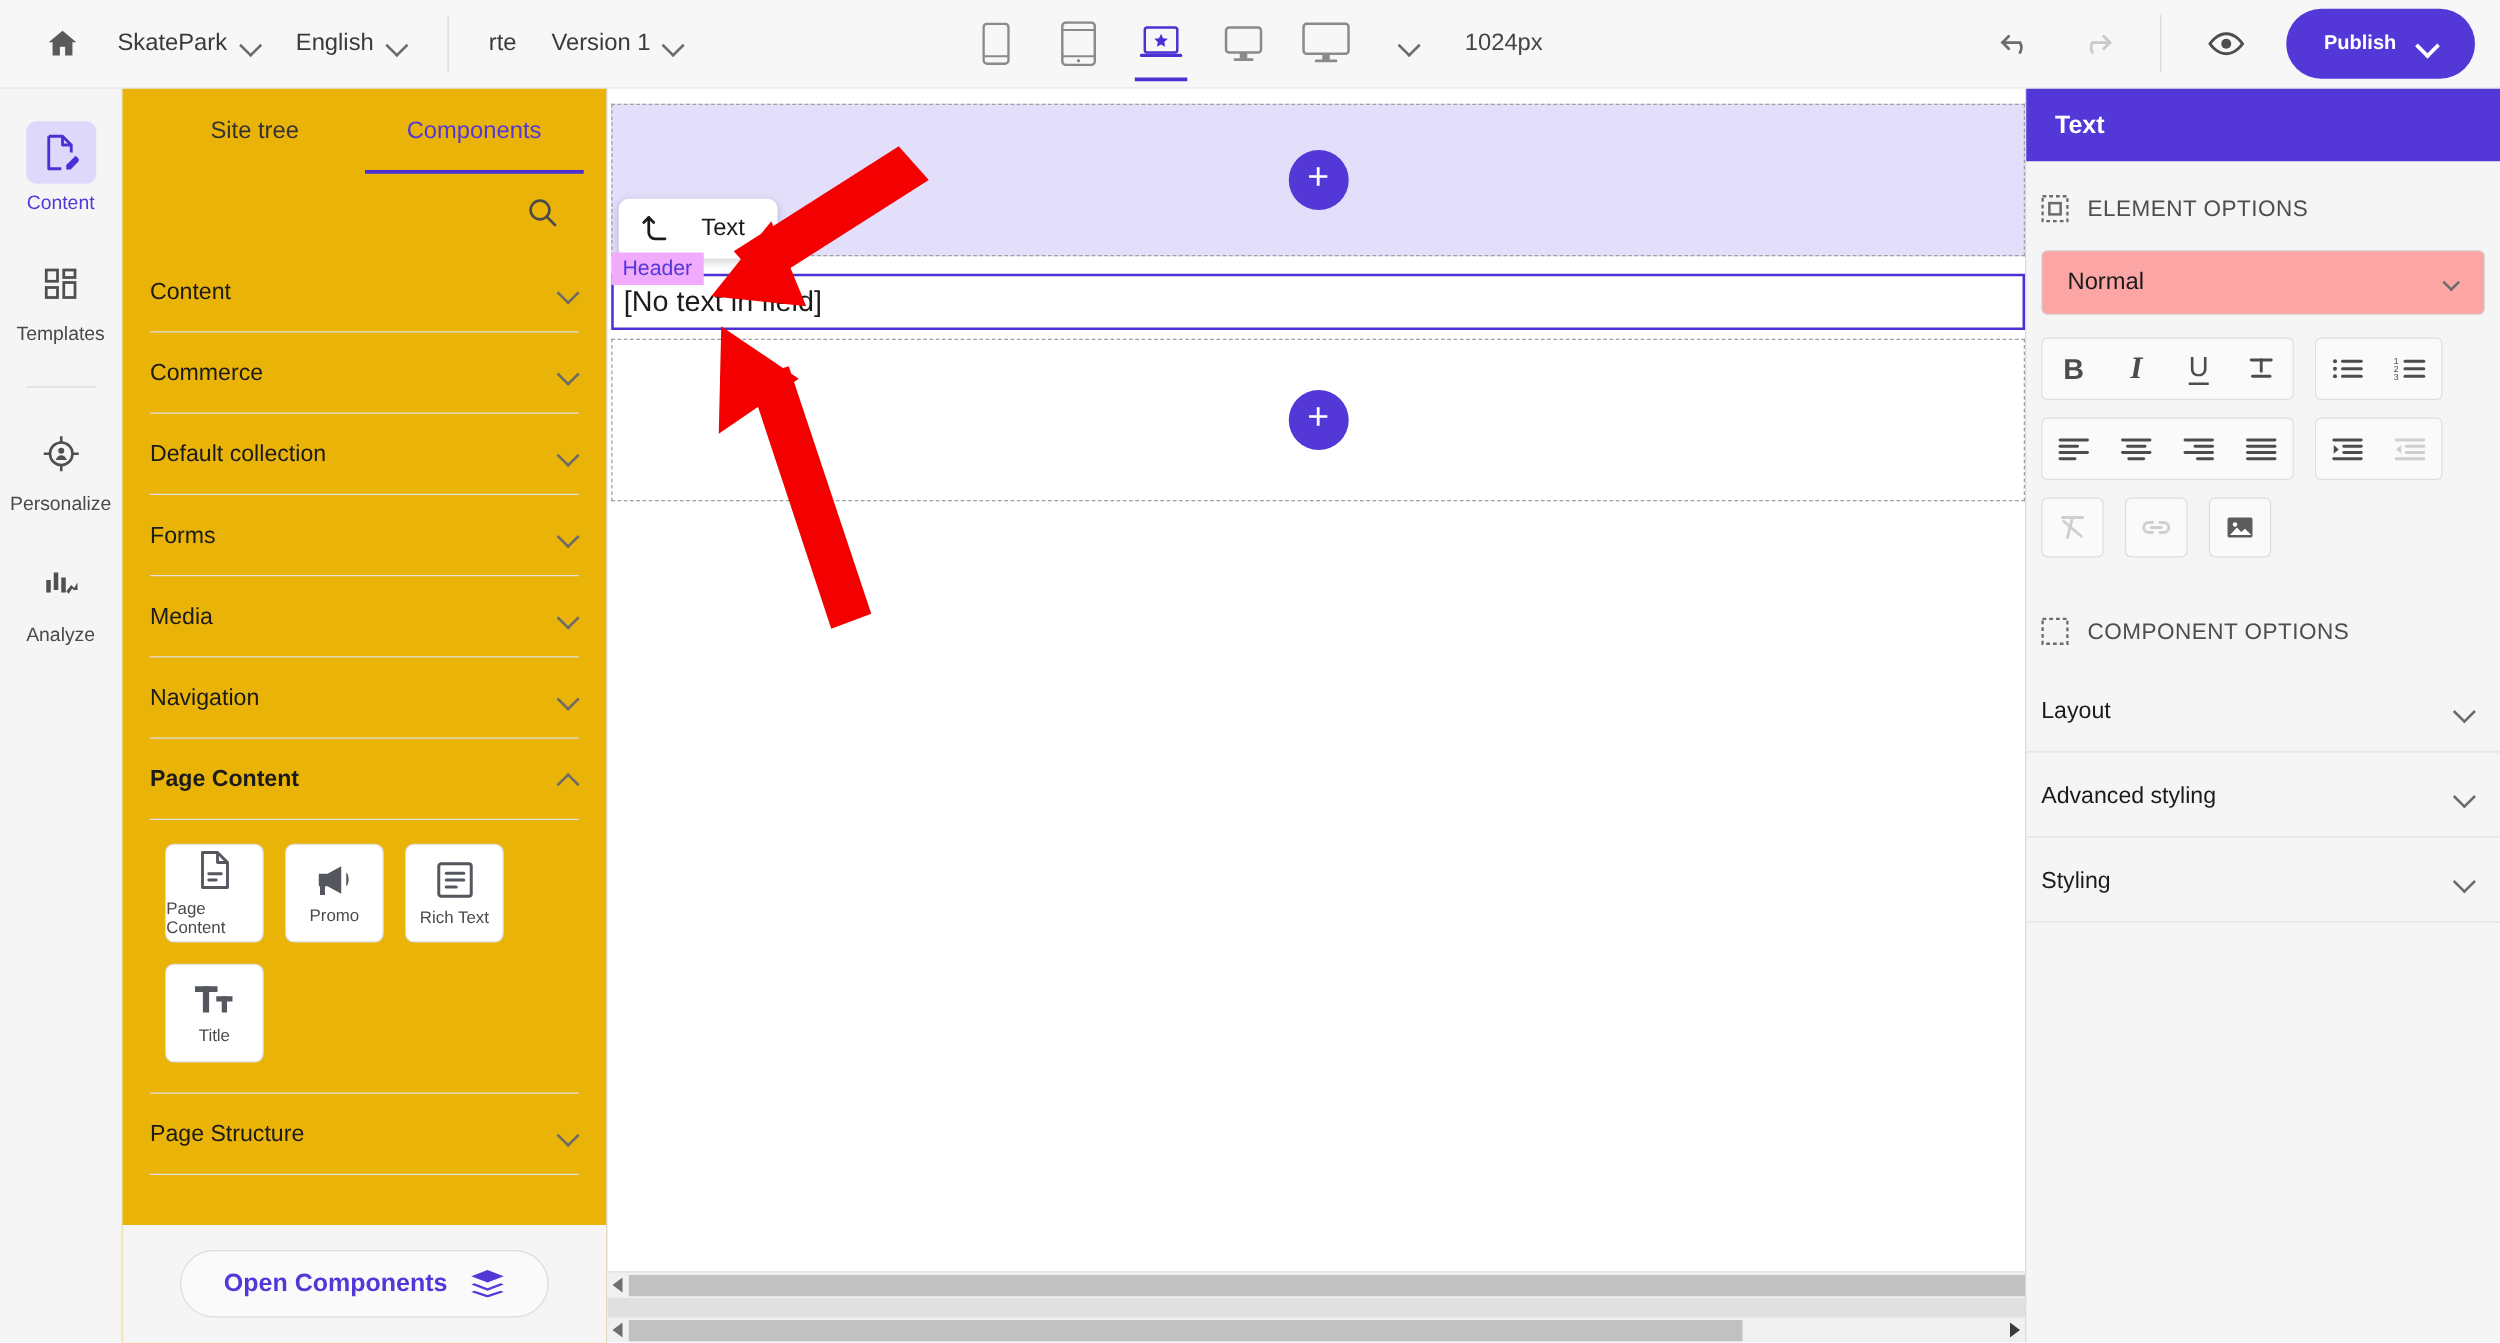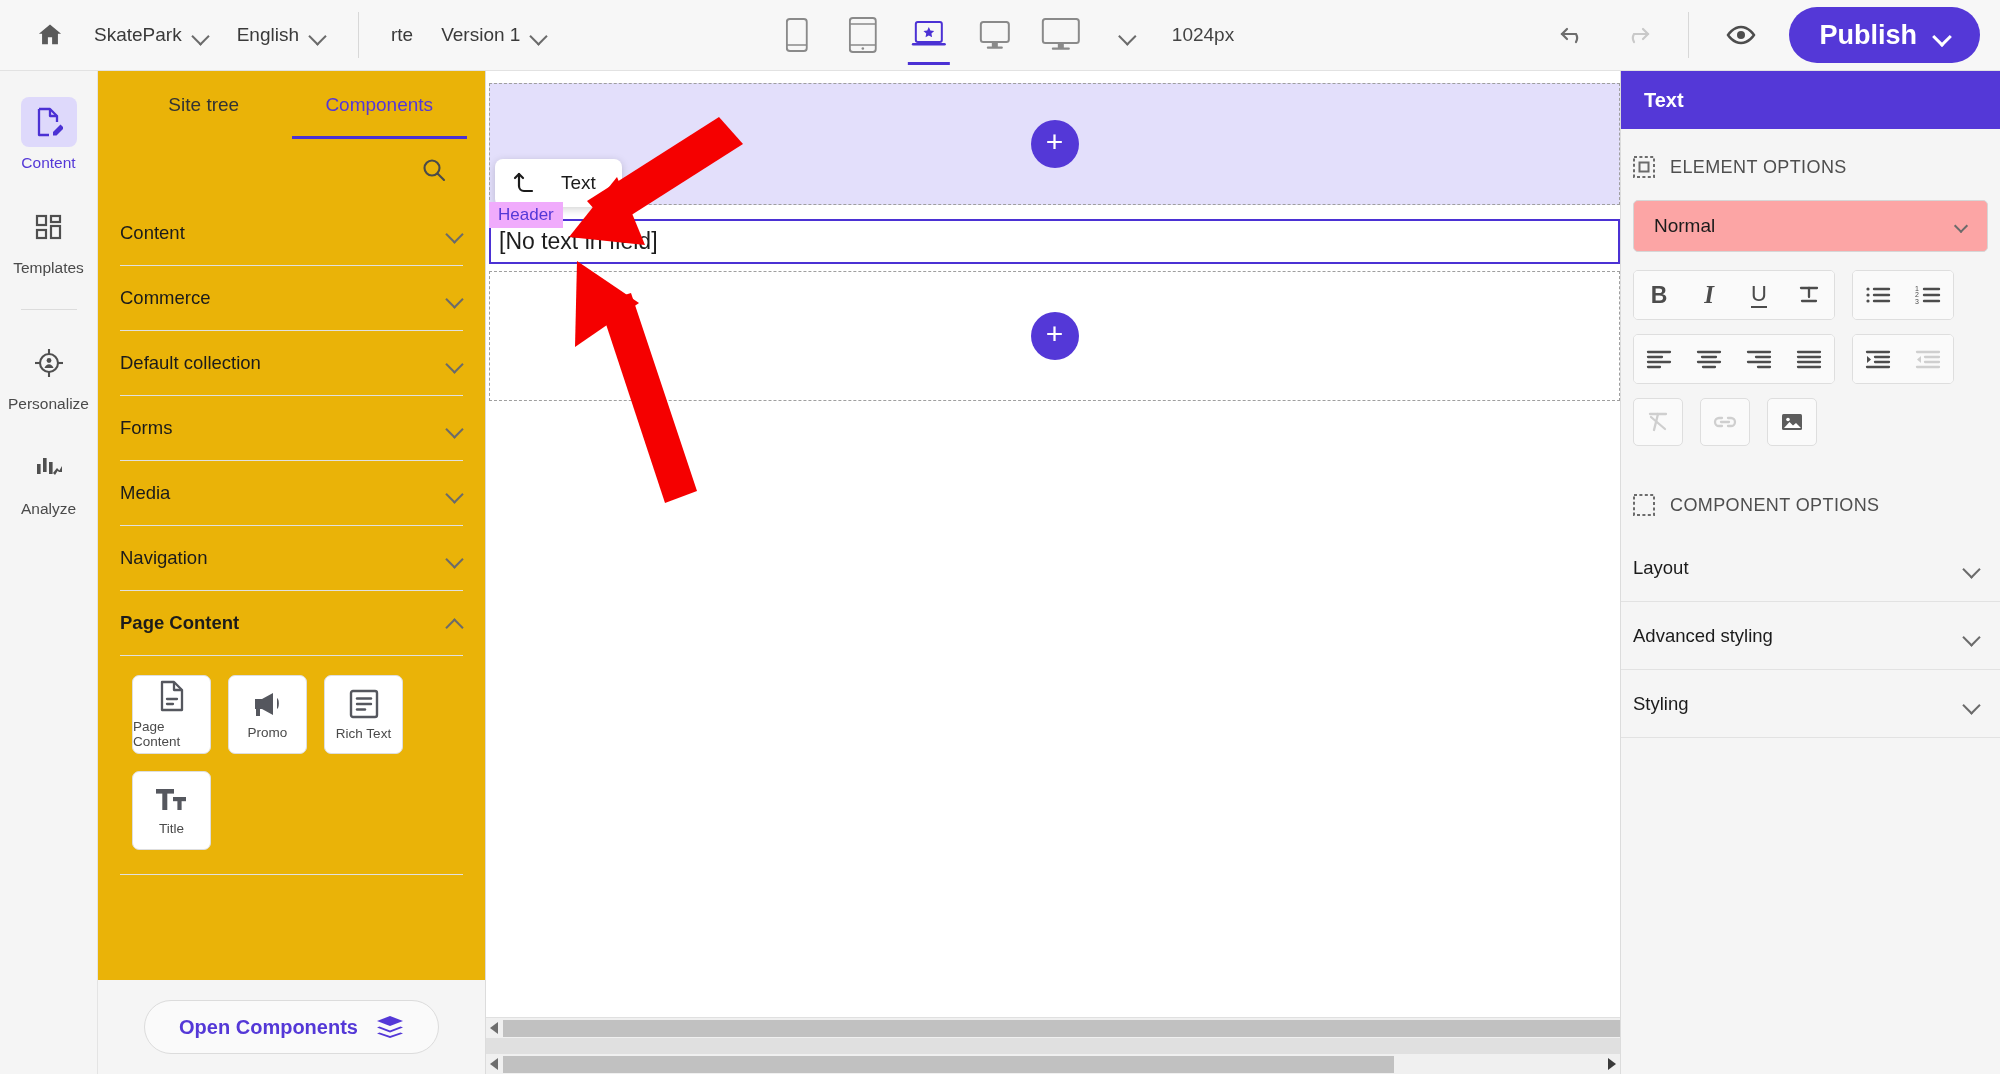--- a/index.html
+++ b/index.html
@@ -64,21 +64,21 @@
     padding-right: 20px;
   }
   .icon-btn {
     width: 56px; height: 56px; display: flex; align-items: center; justify-content: center;
     cursor: pointer; border-radius: 6px;
   }
   .publish-btn {
     background: #5438d7; color: #fff;
     height: 56px; border-radius: 28px;
     display: flex; align-items: center; gap: 16px;
-    padding: 0 30px; font-size: 27px; font-weight: bold;
+    padding: 0 30px; font-size: 16px; font-weight: bold;
     cursor: pointer; margin-left: 14px;
   }
   .publish-btn .chev::before { border-color: #fff; border-width: 3px; }
 
   
   .body { flex: 1; display: flex; min-height: 0; position: relative; }
 
   
   .rail {
     width: 98px; min-width: 98px; background: #f5f5f5;
@@ -480,20 +480,24 @@
             <svg width="34" height="28" viewBox="0 0 34 28" fill="#55575e">
                 <rect x="1" y="3" width="18" height="4.6"></rect>
                 <rect x="7.3" y="3" width="5" height="21"></rect>
                 <rect x="18" y="11" width="13" height="4.2"></rect>
                 <rect x="22.4" y="11" width="4.2" height="13"></rect>
               </svg>
             <span class="cl">Title</span>
           </div>
         </div>
 
+        <div class="acc-row">
+          <span class="lbl">Page Structure</span>
+          <span class="chev"></span>
+        </div>
       </div>
 
       <div class="panel-footer">
         <div class="open-comp">
           <span>Open Components</span>
           <span>
             <svg width="28" height="22" viewBox="0 0 28 22" fill="#5438d7">
                 <path d="M14 0 27 5 14 10 1 5z"></path>
                 <path d="M3.5 10.5 1 11.6 14 16.6 27 11.6l-2.5-1.1L14 14.5z"></path>
                 <path d="M3.5 16.5 1 17.6 14 22 27 17.6l-2.5-1.1L14 20z"></path>

